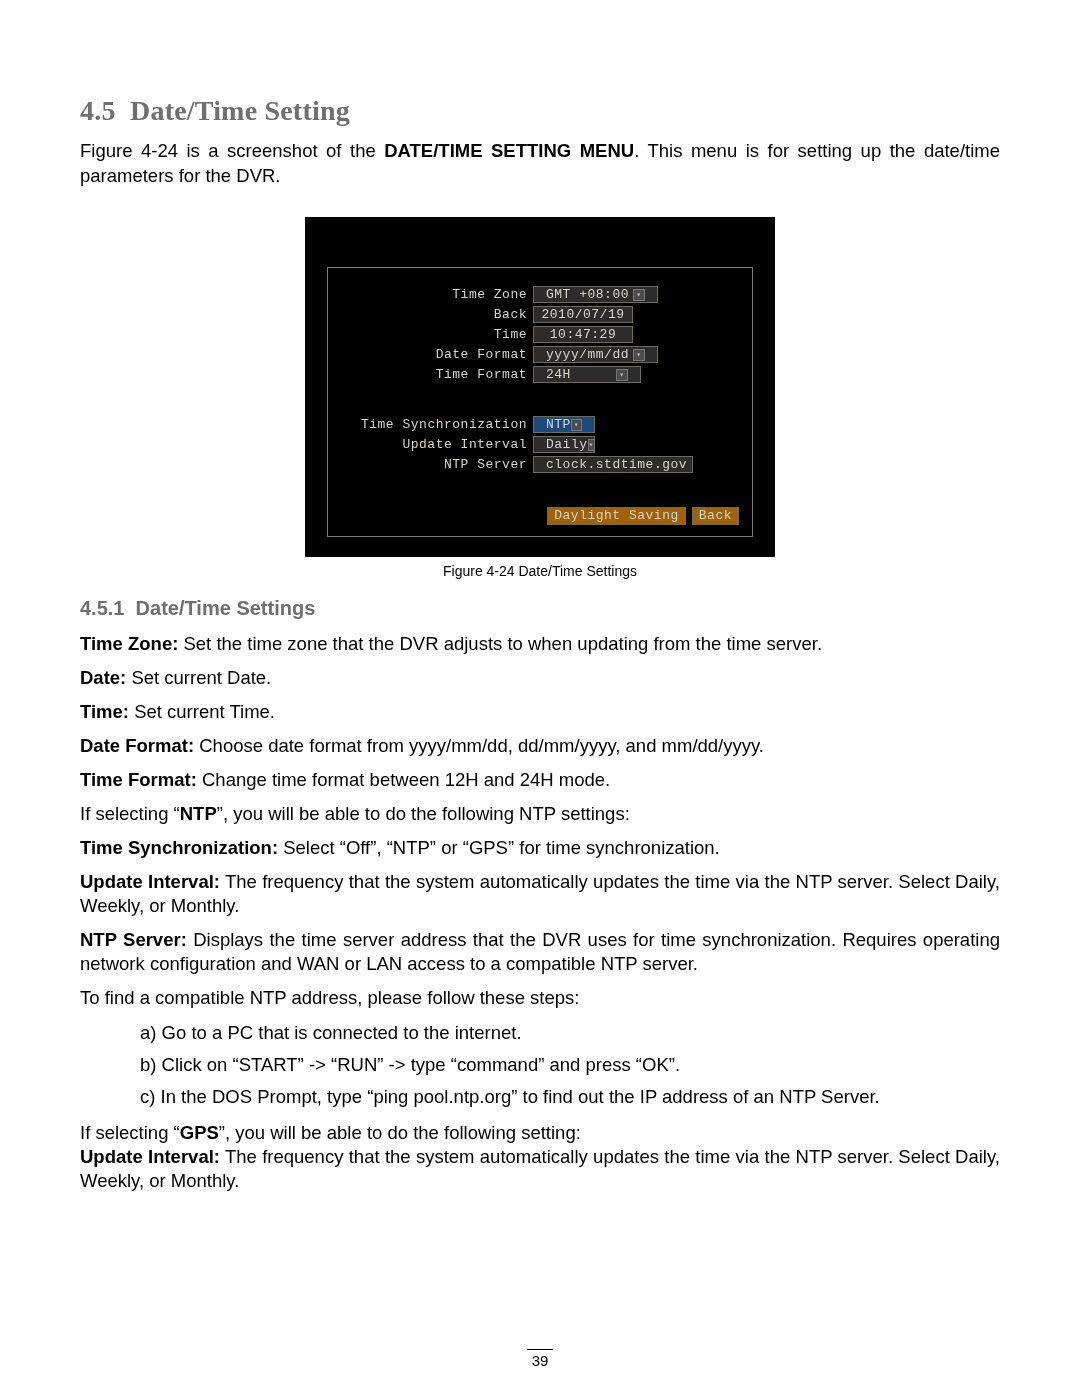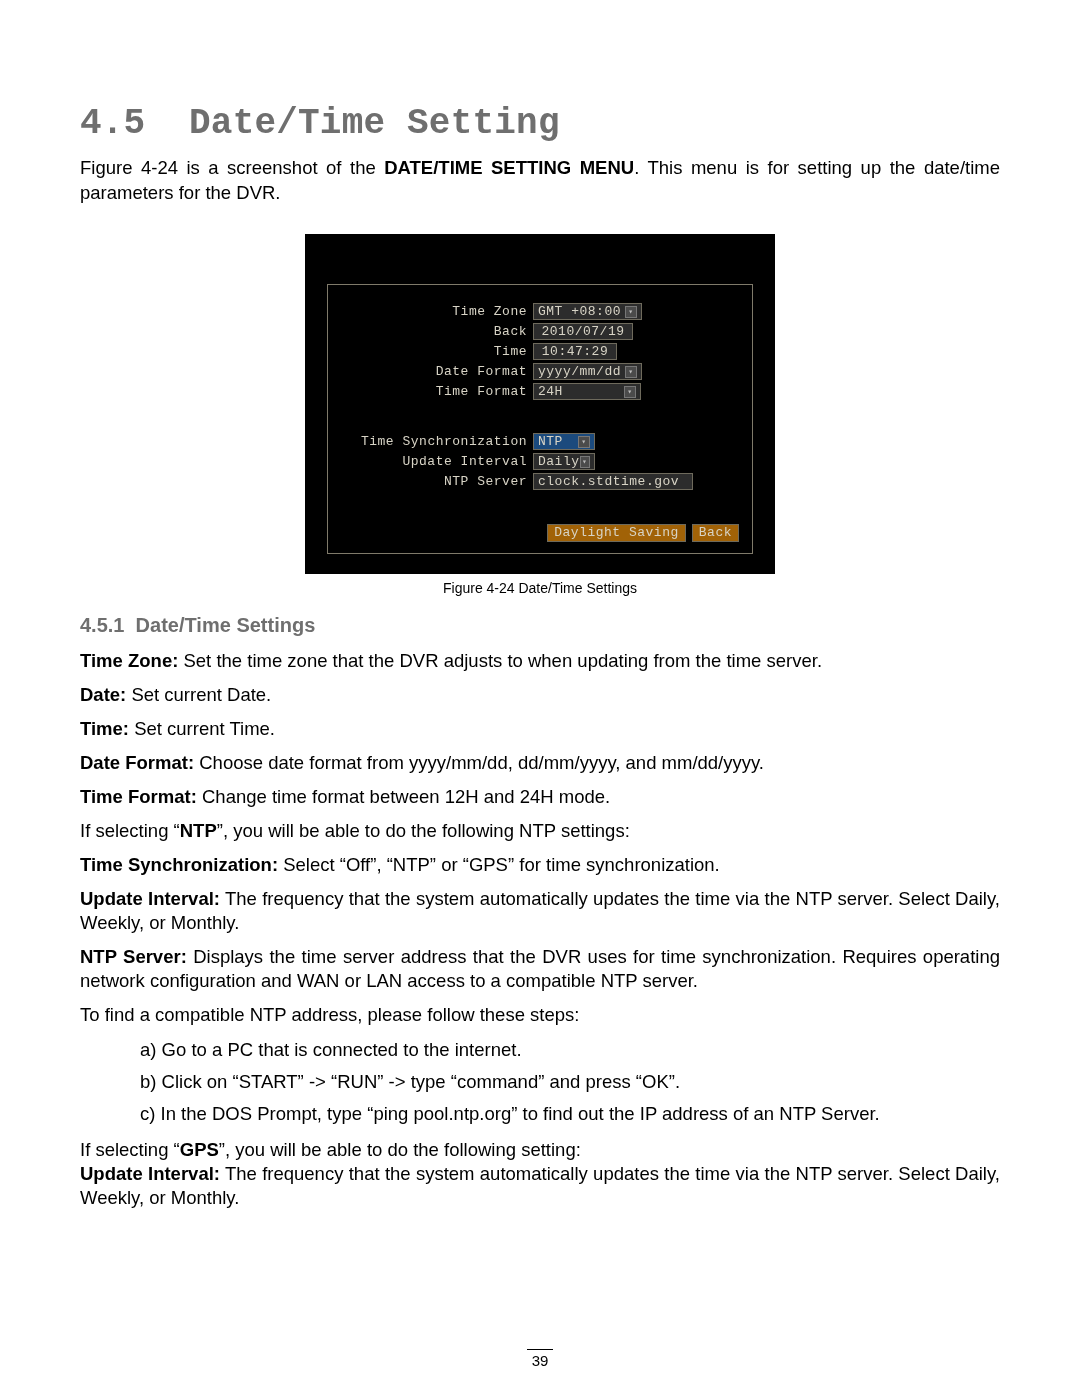--- a/index.html
+++ b/index.html
@@ -9,25 +9,25 @@
     min-height: 1397px;
     background: #ffffff;
     font-family: Arial, Helvetica, sans-serif;
     color: #000000;
     position: relative;
   }
   .page {
     padding: 95px 80px 40px 80px;
   }
   h2.section-title {
-    font-family: Liberation Mono, monospace;
+    font-family: Liberation Serif, serif;
     font-weight: bold;
     color: #6f6f6f;
-    font-size: 36px;
-    margin: 8px 0 12px 0;
+    font-size: 28px;
+    margin: 0 0 12px 0;
     letter-spacing: 0.2px;
   }
   .intro {
     font-size: 18.5px;
     line-height: 1.35;
     text-align: justify;
     margin: 0 0 28px 0;
   }
   .intro .fig-ref { }
   .intro .menu-name { font-weight: bold; }
@@ -87,21 +87,21 @@
     padding-right: 6px;
     white-space: pre;
   }
   .dvr-field {
     display: inline-flex;
     align-items: center;
     background: #2c2c2c;
     border: 1px solid #6e6a5c;
     height: 17px;
     color: #d8d4c6;
-    padding: 0 4px;
+    padding: 0 12px;
     font-family: inherit;
     font-size: 13px;
   }
   .dvr-field.sel { background: #1b4a7d; }
   .dvr-field .caret {
     margin-left: 4px;
     width: 12px; height: 12px;
     background: #4b4b4b;
     border: 1px solid #777;
     display: inline-flex; align-items: center; justify-content: center;
@@ -196,21 +196,21 @@
             </span>
         </div>
         <div class="dvr-row">
           <span class="dvr-label">Back</span>
           <span class="dvr-field" style="width:100px;justify-content:center;">
               <span>2010/07/19</span>
             </span>
         </div>
         <div class="dvr-row">
           <span class="dvr-label">Time</span>
-          <span class="dvr-field" style="width:84px;justify-content:center;">
+          <span class="dvr-field" style="width:100px;justify-content:center;">
               <span>10:47:29</span>
             </span>
         </div>
         <div class="dvr-row">
           <span class="dvr-label">Date Format</span>
           <span class="dvr-field">
               <span>yyyy/mm/dd</span>
               <span class="caret">▾</span>
             </span>
         </div>

